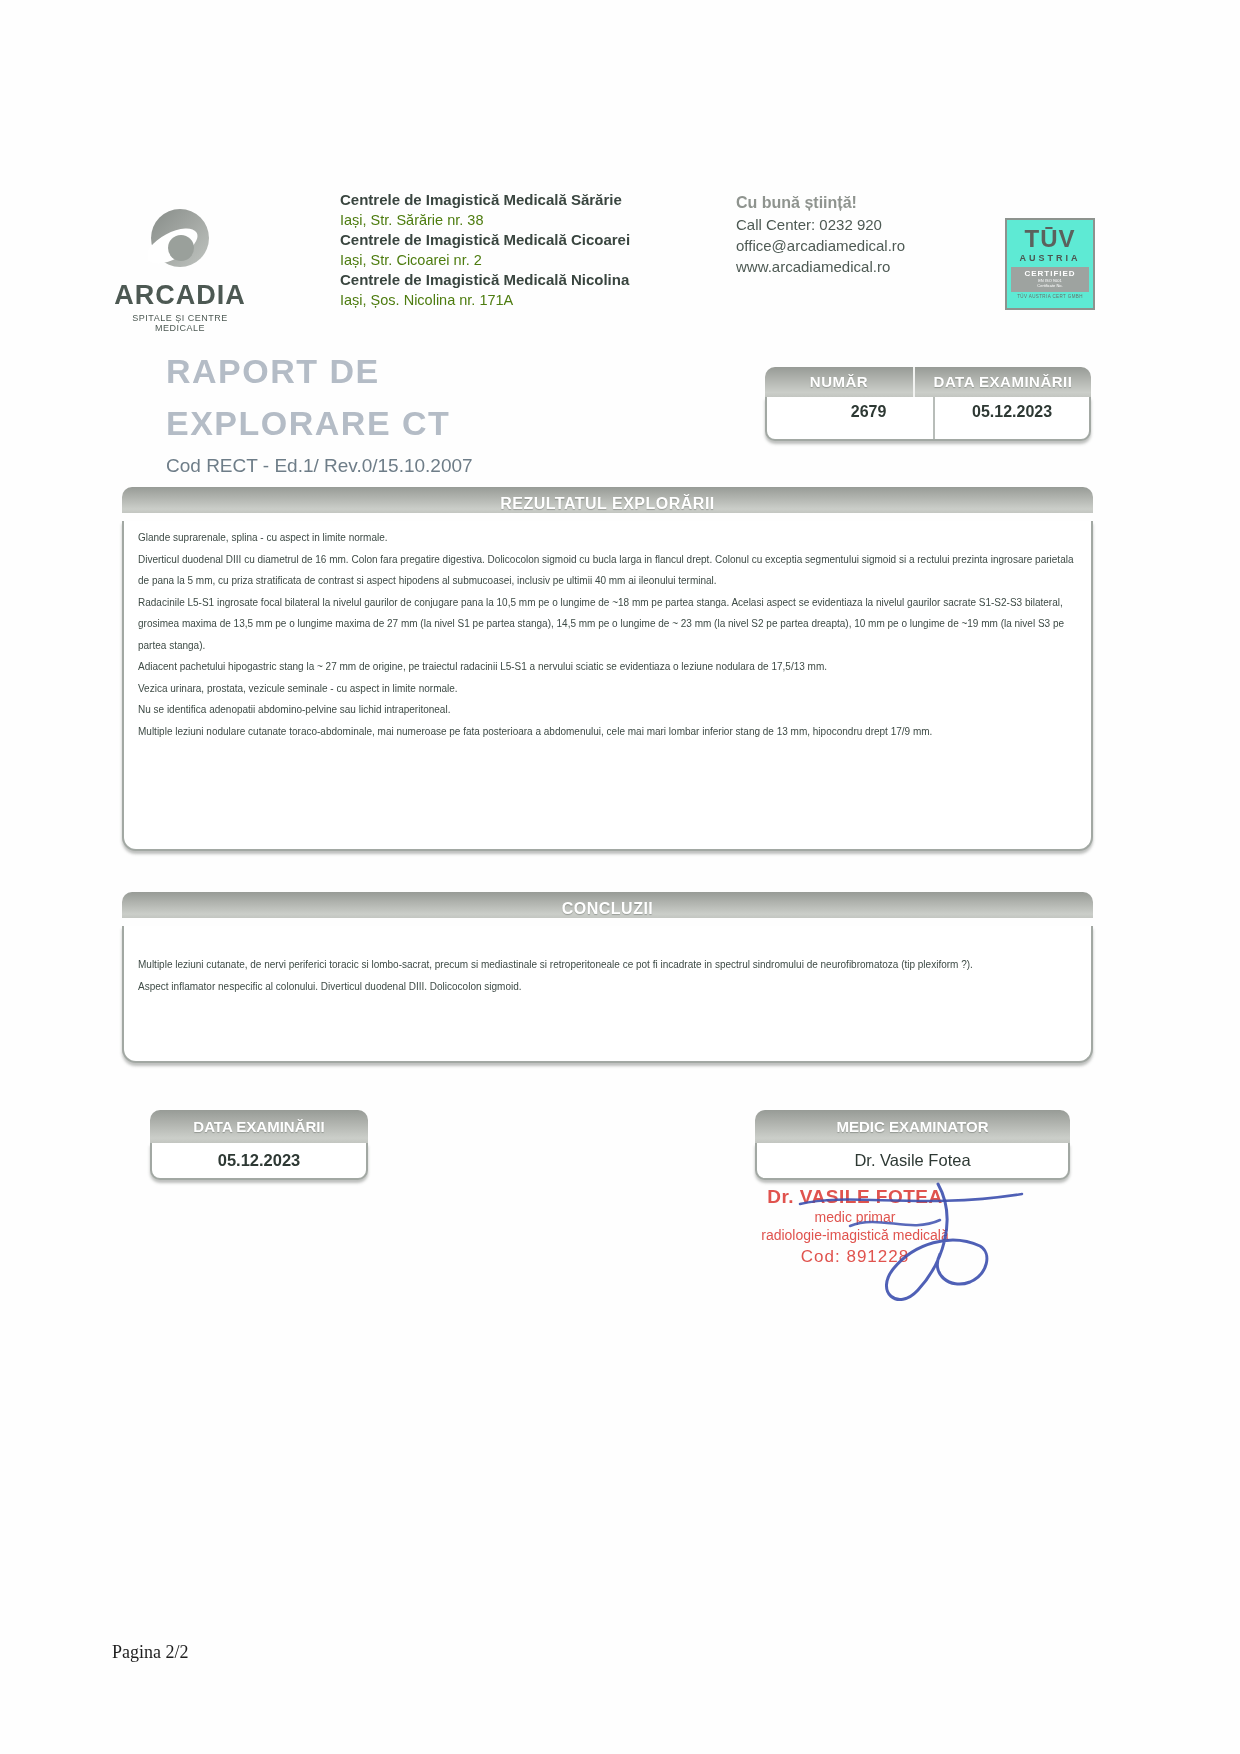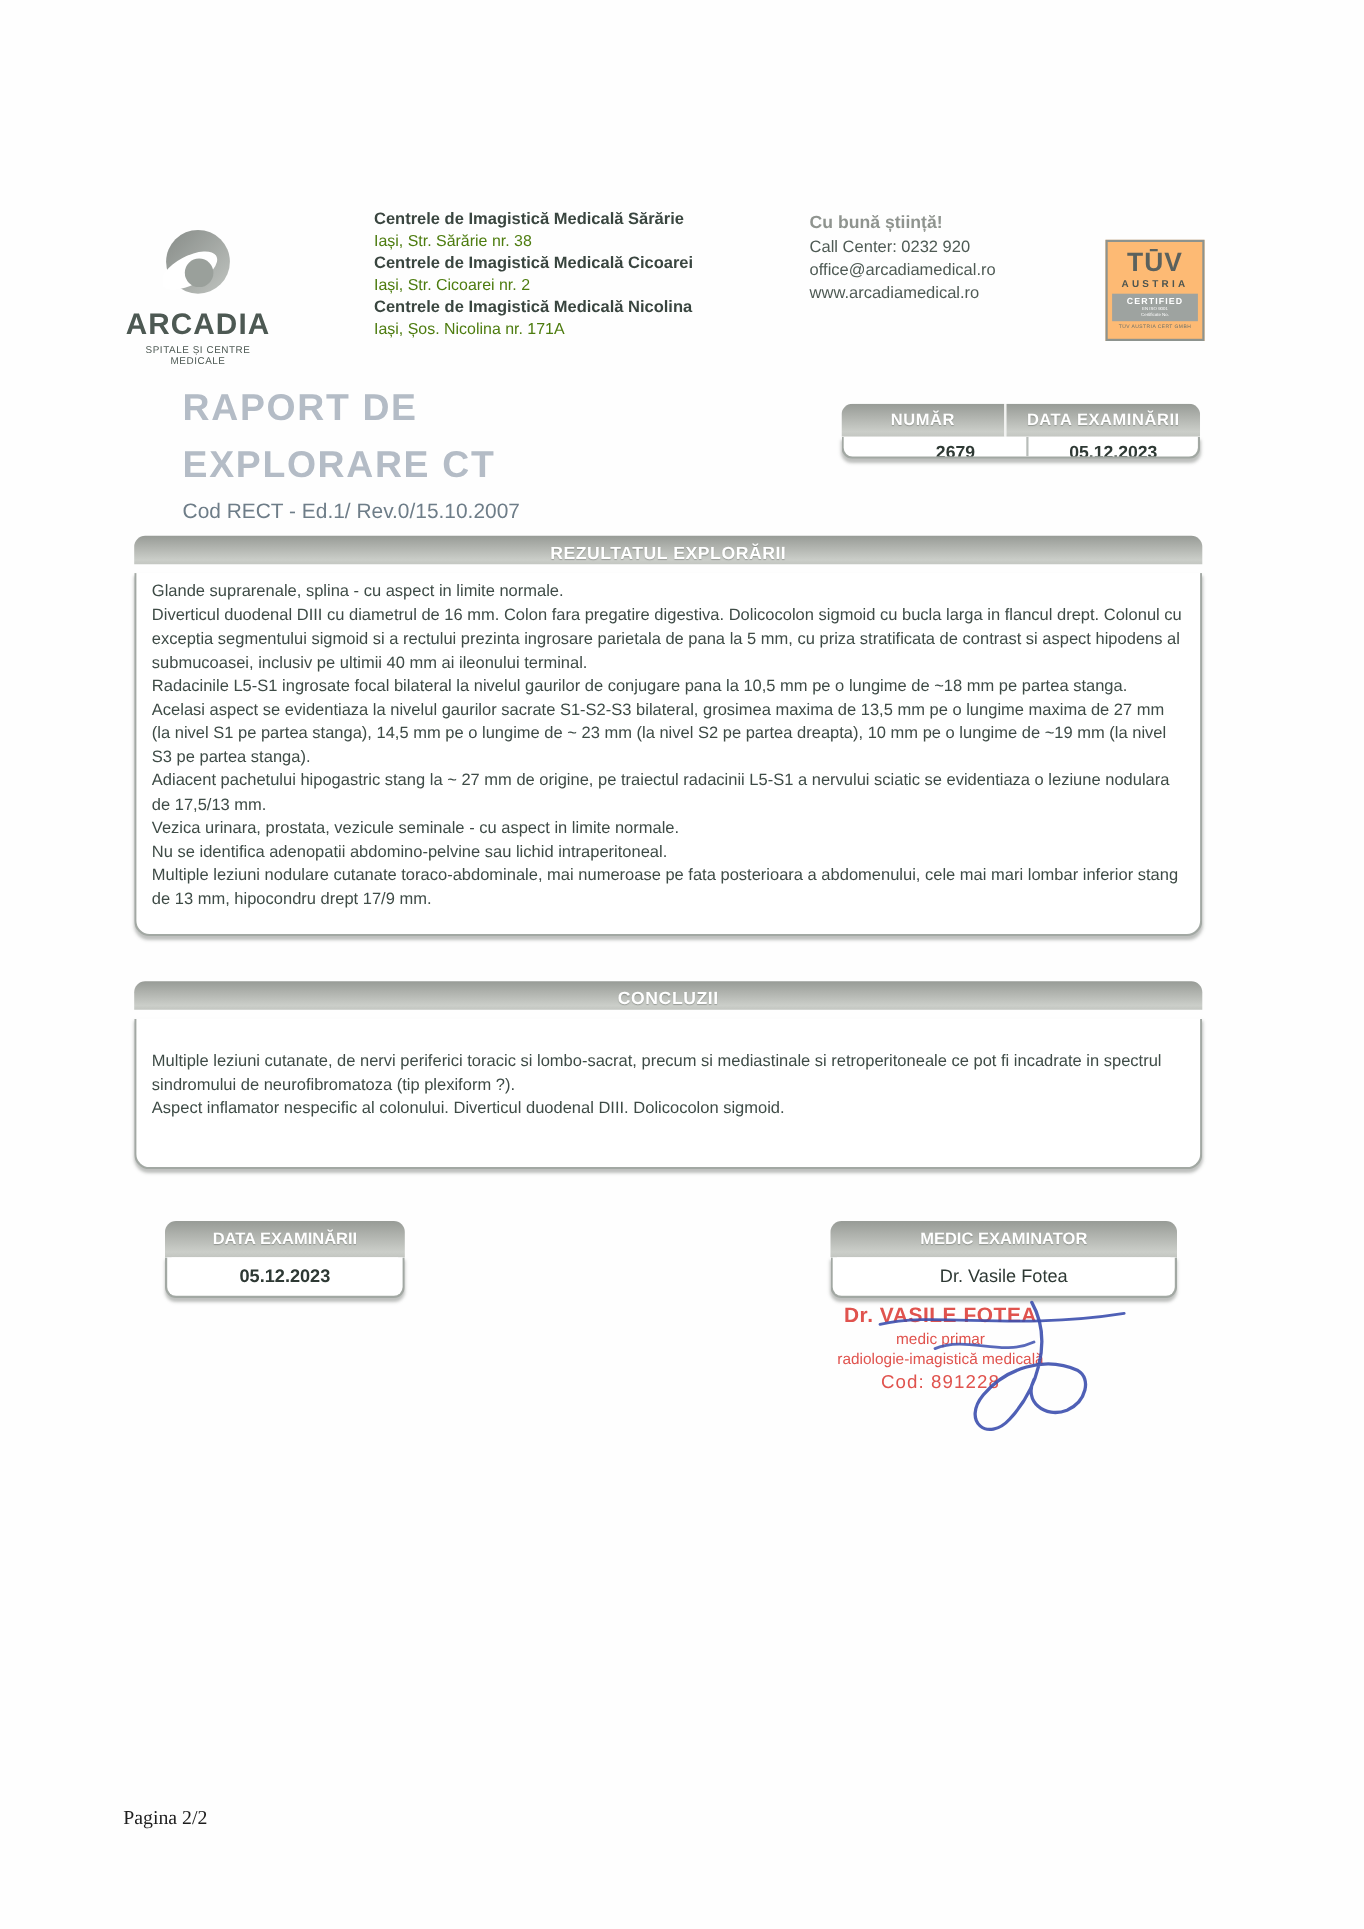--- a/index.html
+++ b/index.html
@@ -16,21 +16,21 @@
 
   .centers { position:absolute; left:340px; top:190px; width:330px; }
   .center-name { font-size:15px; font-weight:bold; color:#39453f; line-height:20px; }
   .center-addr { font-size:14.5px; color:#4d7c0f; line-height:20px; }
 
   .contact { position:absolute; left:736px; top:192px; width:240px; }
   .contact-slogan { font-size:16px; font-weight:bold; color:#8f948f; line-height:22px; }
   .contact-line { font-size:15px; color:#4e5a54; line-height:21px; }
 
   .tuv { position:absolute; left:1005px; top:218px; width:90px; height:92px;
-         border:2px solid #8d938e; background:#fdba74; text-align:center; box-sizing:border-box; }
+         border:2px solid #8d938e; background:#5eead4; text-align:center; box-sizing:border-box; }
   .tuv-brand { font-size:24px; font-weight:bold; color:#5b615d; line-height:26px; margin-top:6px; letter-spacing:1px; }
   .tuv-region { font-size:9px; letter-spacing:3px; color:#4d5550; font-weight:bold; margin-top:1px; }
   .tuv-cert { background:#9ea3a0; color:#fff; margin:4px 4px 0 4px; padding:2px 0 4px 0; }
   .tuv-cert-label { font-size:8px; font-weight:bold; letter-spacing:1px; }
   .tuv-tiny { font-size:4px; line-height:5px; }
   .tuv-footer { font-size:4.5px; color:#6a706b; margin-top:2px; letter-spacing:0.4px; }
 
   
   .title-line1 { position:absolute; left:166px; top:352px; font-size:34px; font-weight:bold;
                  color:#b4bcc6; letter-spacing:1.5px; }
@@ -46,34 +46,34 @@
   }
   .white-cell { background:#fff; border:2px solid #a2a8a3; border-top:none;
                 box-shadow:0 3px 3px rgba(110,115,110,0.45); box-sizing:border-box; }
 
   
   .meta-table { position:absolute; left:765px; top:367px; width:326px; }
   .meta-head { display:flex; height:30px; border-radius:10px 10px 0 0; overflow:hidden; }
   .meta-head .gbar { flex:none; line-height:30px; font-size:15px; letter-spacing:0.5px; }
   .meta-col1 { width:150px; border-right:2px solid #f2f3f1; box-sizing:border-box; }
   .meta-col2 { width:176px; box-sizing:border-box; }
-  .meta-vals { display:flex; height:20px; border:2px solid #a2a8a3; border-top:none;
+  .meta-vals { display:flex; height:44px; border:2px solid #a2a8a3; border-top:none;
                border-radius:0 0 10px 10px; box-shadow:0 3px 3px rgba(110,115,110,0.45);
                background:#fff; box-sizing:border-box; overflow:hidden;padding-left:37px; }
   .meta-val { line-height:30px; text-align:center; font-size:16px; font-weight:bold; color:#2e3934; }
   .meta-val1 { width:148px; border-right:2px solid #b8bdb9; box-sizing:border-box; }
   .meta-val2 { width:174px; box-sizing:border-box; }
 
   
   .sec-bar { position:absolute; left:122px; width:971px; height:26px; line-height:34px;
              font-size:16px; letter-spacing:0.5px; border-radius:10px 10px 0 0; box-sizing:border-box; }
   .results-bar { top:487px; }
   .concl-bar   { top:892px; }
   .sec-box { position:absolute; left:122px; width:971px; border-radius:0 0 14px 14px;
-             padding:6px 16px 14px 14px; font-size:15px; line-height:21.5px; color:#3e4b46; }
+             padding:6px 16px 14px 14px; font-size:10px; line-height:21.5px; color:#3e4b46; }
   .results-box { top:521px; min-height:330px; }
   .concl-box   { top:926px; height:137px; padding-top:28px; }
   .para { margin:0; }
 
   
   .sign-box { position:absolute; }
   .sign-head { height:33px; line-height:33px; font-size:15px; border-radius:10px 10px 0 0; }
   .sign-val  { height:37px; line-height:34px; text-align:center; font-size:16.5px; color:#2e3934;
                border-radius:0 0 10px 10px; }
   .date-box  { left:150px; top:1110px; width:218px; }

